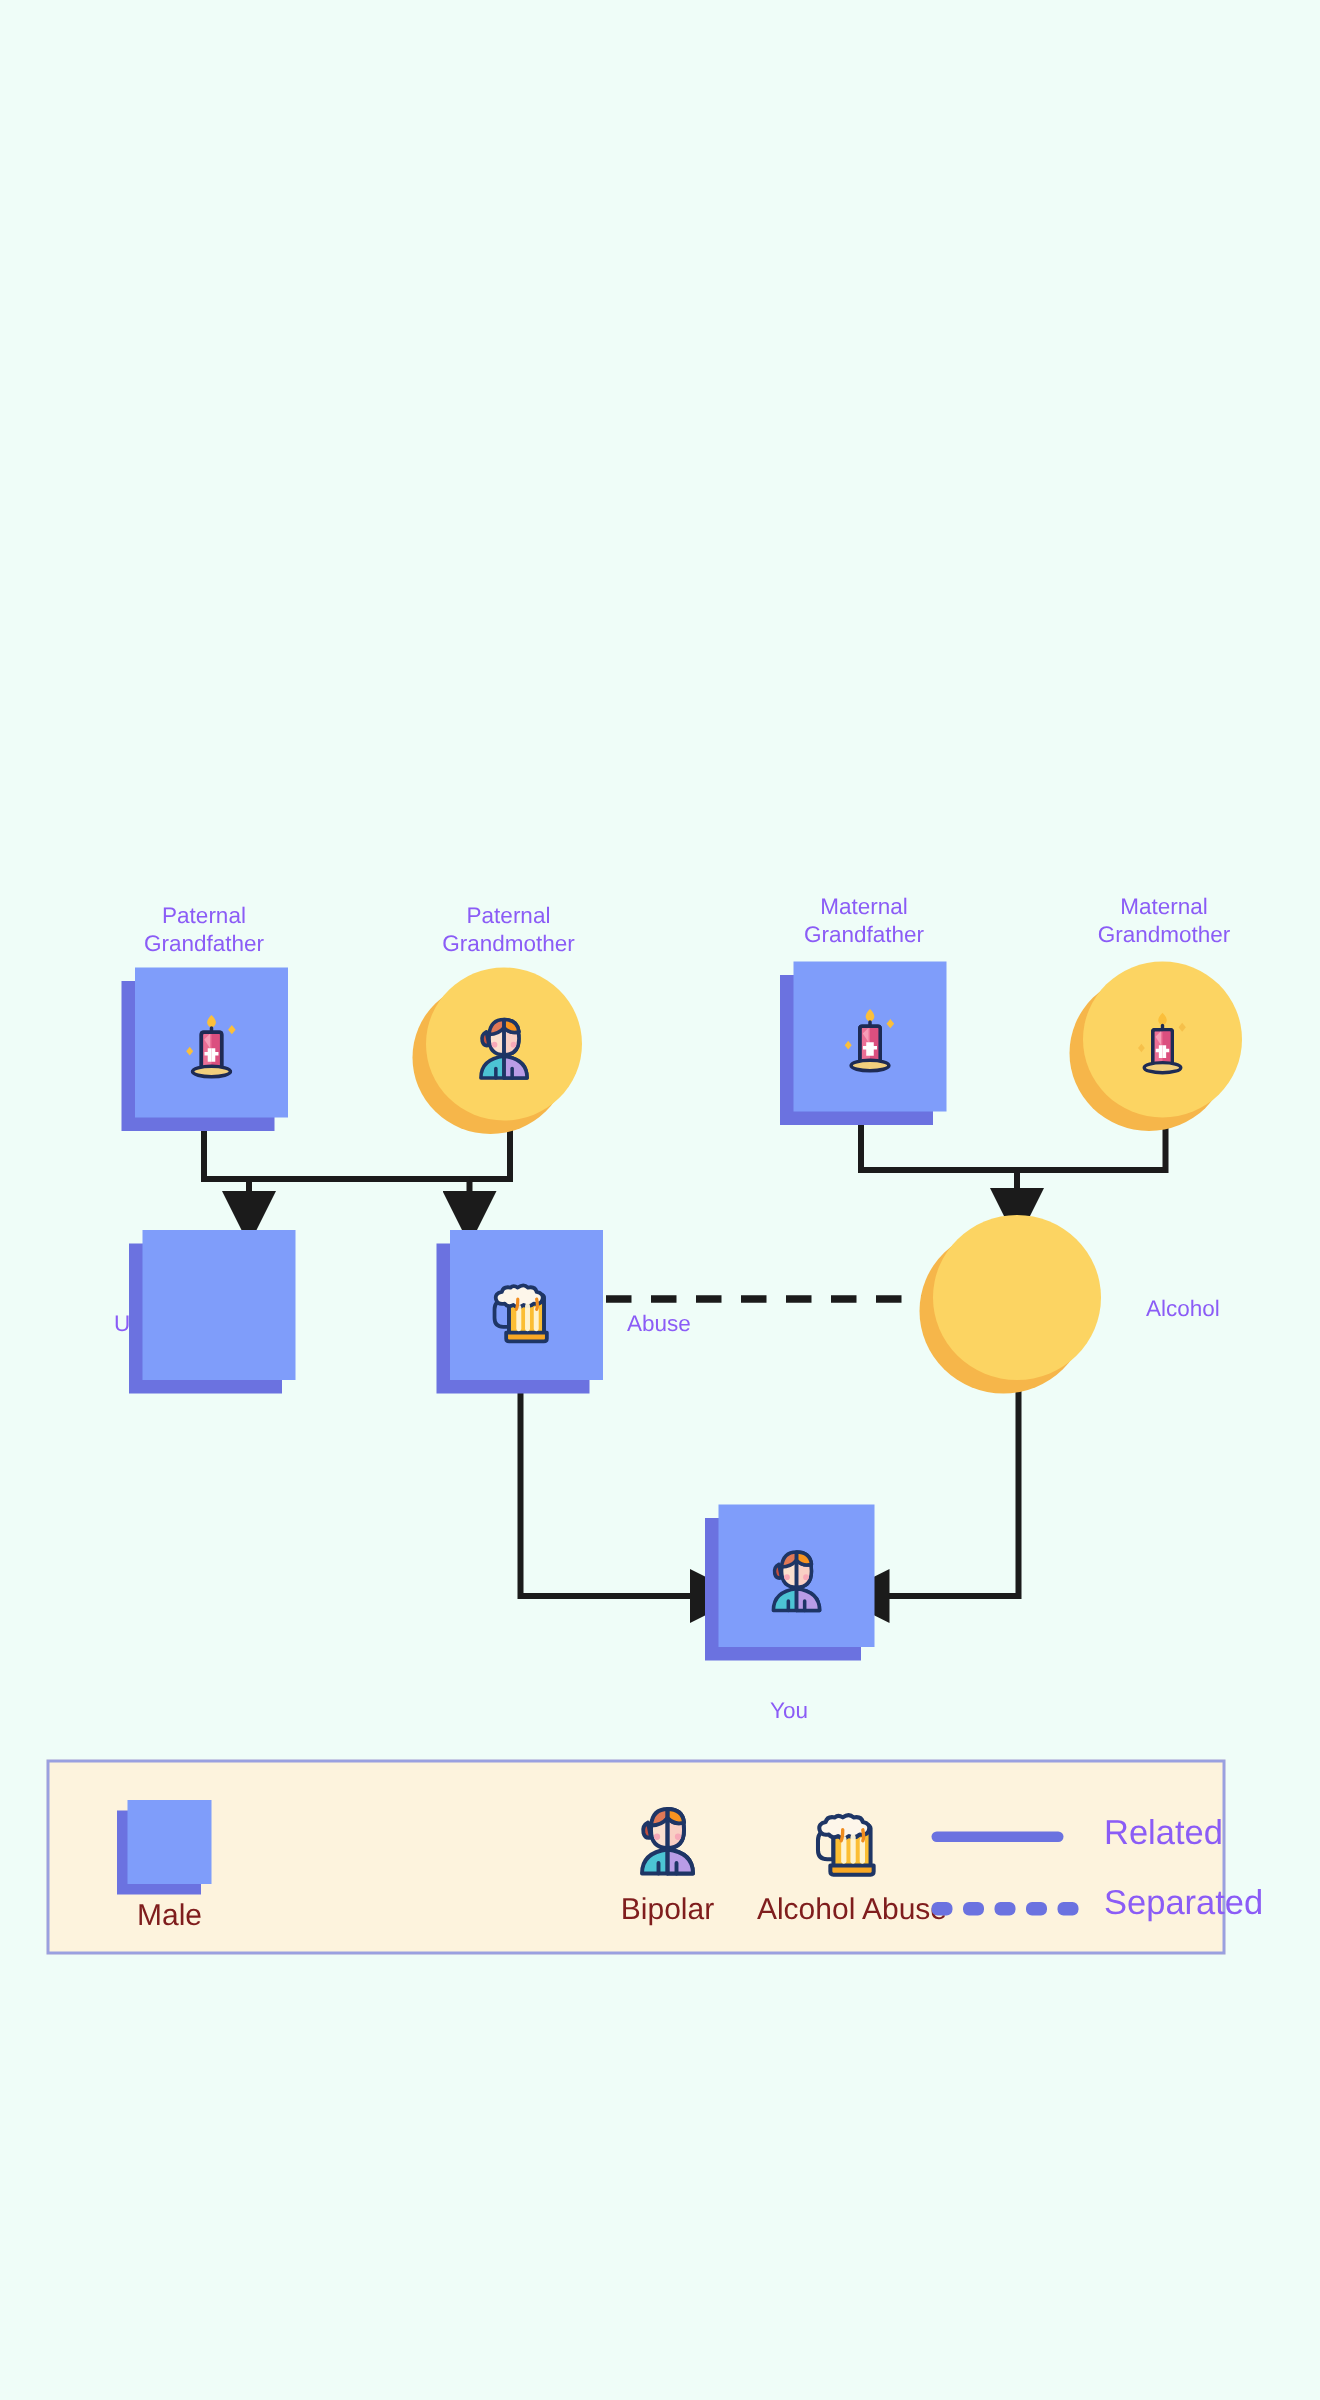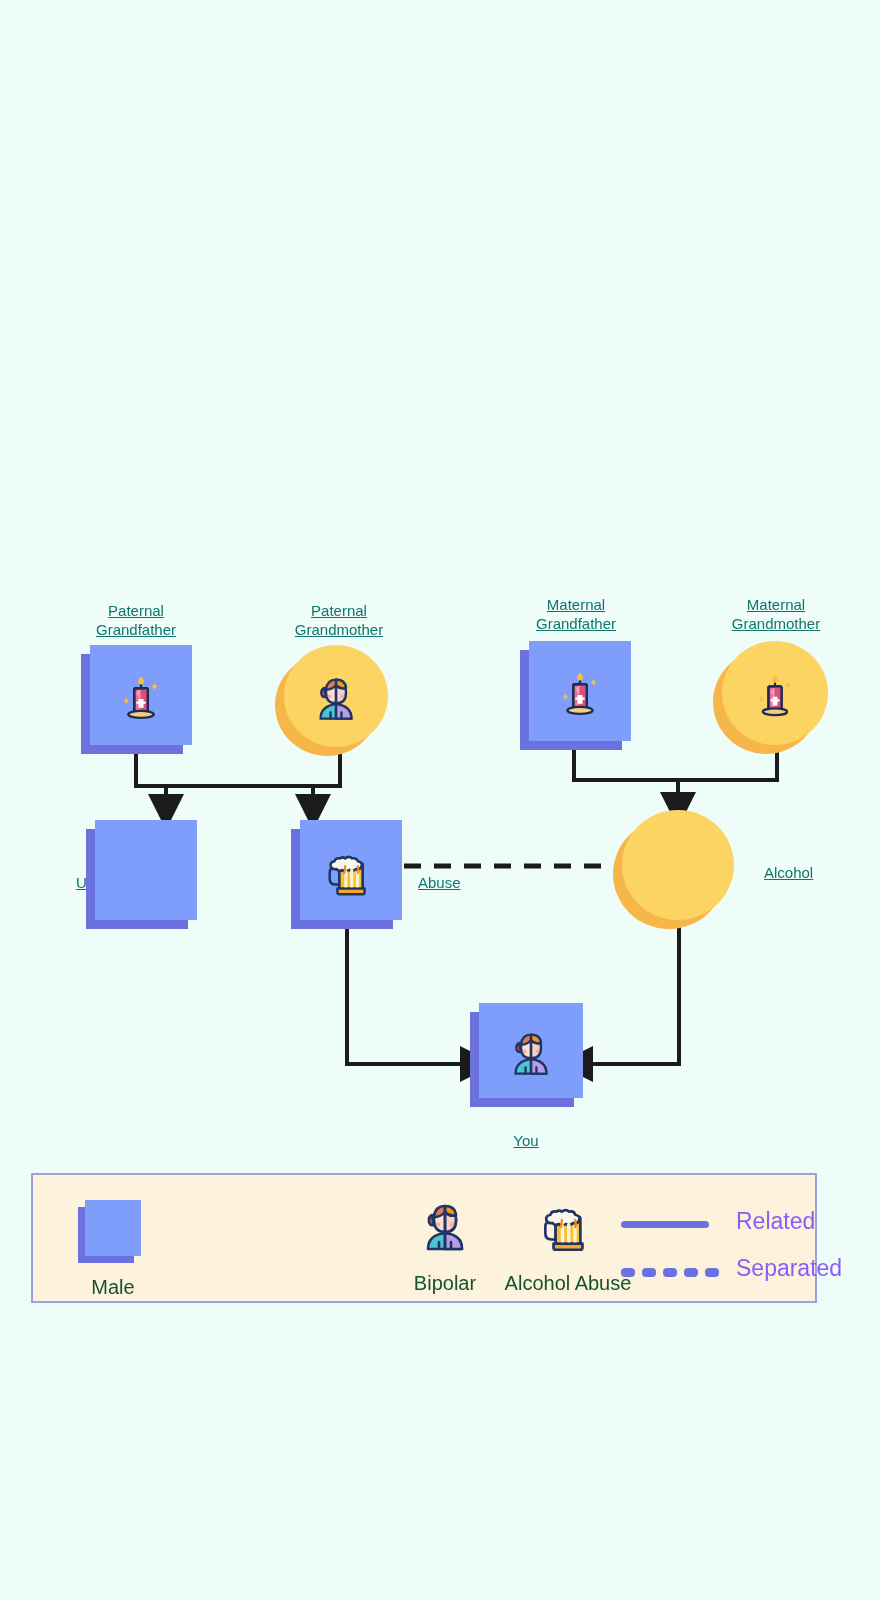--- a/index.html
+++ b/index.html
@@ -13,30 +13,30 @@
   #stage{position:absolute;left:0;top:0;width:880px;height:1600px;}
 
   
   .node{position:absolute;}
   .node .shadow{position:absolute;left:-9px;top:9px;width:100%;height:100%;background:#6b72e0;}
   .node .face{position:absolute;left:0;top:0;width:100%;height:100%;background:#7f9dfa;
               display:flex;align-items:center;justify-content:center;}
   .node.female .shadow{background:#f6b64a;border-radius:50%;}
   .node.female .face{background:#fcd462;border-radius:50%;}
 
-  .node-label{position:absolute;color:#0f766e;text-align:center;line-height:1.28;white-space:pre-line;text-decoration:underline;}
+  .node-label{position:absolute;color:#8b5cf6;text-align:center;line-height:1.28;white-space:pre-line;}
 
   .svgwrap{position:absolute;left:0;top:0;width:880px;height:1600px;pointer-events:none;}
 
   
   #legend{position:absolute;left:31px;top:1173px;width:786px;height:130px;
           background:#fdf3dd;border:2px solid #9aa0e0;box-sizing:border-box;}
   .lg-item{position:absolute;text-align:center;}
   .lg-item .lg-ico{height:72px;display:flex;align-items:center;justify-content:center;}
-  .lg-item .lg-txt{font-size:20px;color:#14532d;margin-top:12px;white-space:nowrap;}
+  .lg-item .lg-txt{font-size:20px;color:#7f1d1d;margin-top:2px;white-space:nowrap;}
   .lg-sw-male{position:relative;width:56px;height:56px;}
   .lg-sw-male .s{position:absolute;left:-7px;top:7px;width:56px;height:56px;background:#6b72e0;}
   .lg-sw-male .f{position:absolute;left:0;top:0;width:56px;height:56px;background:#7f9dfa;}
   .lg-sw-female{position:relative;width:62px;height:72px;}
   .lg-sw-female .s{position:absolute;left:-6px;top:5px;width:62px;height:72px;background:#f6b64a;border-radius:50%;}
   .lg-sw-female .f{position:absolute;left:0;top:0;width:62px;height:72px;background:#fcd462;border-radius:50%;}
   .lg-line{position:absolute;}
   .lg-line .bar{width:88px;height:7px;background:#6b72e0;border-radius:4px;}
   .lg-line .dots{display:flex;gap:7px;}
   .lg-line .dots i{display:block;width:14px;height:9px;background:#6b72e0;border-radius:4px;}

